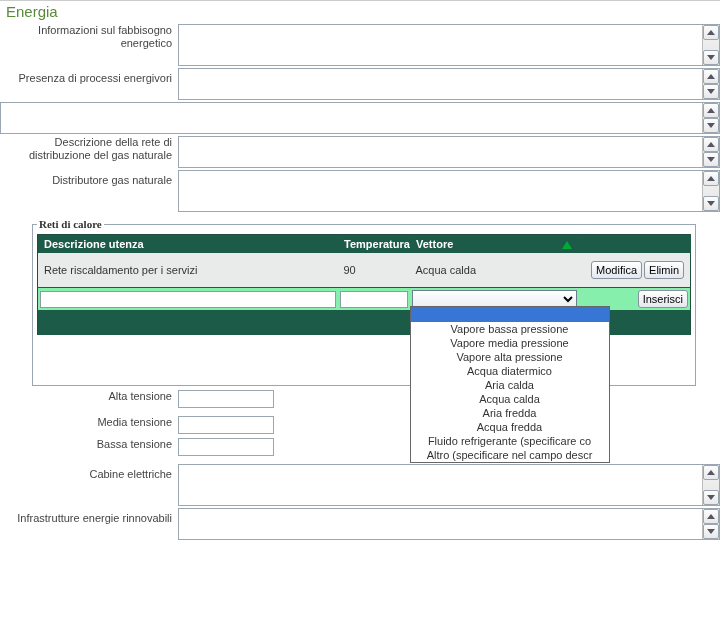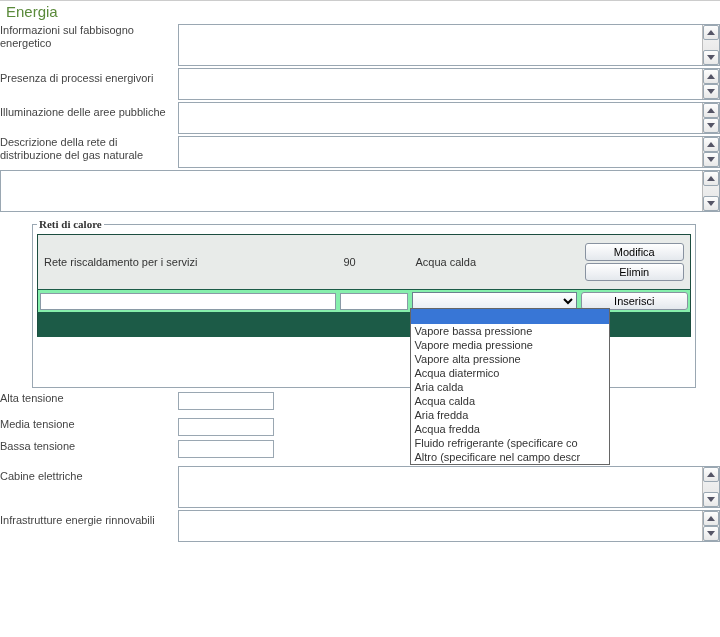--- a/index.html
+++ b/index.html
@@ -18,21 +18,21 @@
     padding: 2px 6px;
     border-top: 1px solid #ccc;
   }
   .field-row {
     display: flex;
     align-items: flex-start;
     margin: 2px 0;
   }
   .field-label {
     width: 178px;
-    text-align: left;
+    text-align: right;
     padding-right: 6px;
     color: #444;
     line-height: 1.2;
   }
   .field-input-wrap {
     flex: 1;
     position: relative;
   }
   .spinwrap {
     border: 1px solid #9aa7b2;
@@ -151,37 +151,37 @@
     border-bottom: 8px solid #0a3;
     margin-top: 3px;
   }
   .dropdown-pop {
     position: absolute;
     background: #fff;
     border: 1px solid #666;
     font-size: 11px;
     z-index: 100;
     width: 200px;
+    text-align: center;
   }
   .dropdown-pop .opt {
     padding: 1px 4px;
     white-space: nowrap;
     overflow: hidden;
     cursor: default;
   }
   .dropdown-pop .opt.sel {
     background: #3876d6;
     color: #fff;
     height: 15px;
   }
   .actions-cell {
     display: flex;
     gap: 2px;
     justify-content: flex-end;
-    flex-direction: column;
   }
 </style>
 </head>
 <body>
 
 <div class="section-title">Energia</div>
 
 <div class="field-row">
   <div class="field-label">Informazioni sul fabbisogno energetico</div>
   <div class="field-input-wrap">
@@ -210,21 +210,20 @@
           </div>
         <div class="sb">
             <div class="arr arr-down"></div>
           </div>
       </div>
     </div>
   </div>
 </div>
 
 <div class="field-row">
-  <div class="field-label" style="padding-top:4px">Illuminazione delle aree pubbliche</div>
   <div class="field-input-wrap">
     <div class="spinwrap">
       <textarea rows="2" style=""></textarea>
       <div class="spin-col">
         <div class="sb">
             <div class="arr arr-up"></div>
           </div>
         <div class="sb">
             <div class="arr arr-down"></div>
           </div>
@@ -244,20 +243,21 @@
           </div>
         <div class="sb">
             <div class="arr arr-down"></div>
           </div>
       </div>
     </div>
   </div>
 </div>
 
 <div class="field-row">
+  <div class="field-label" style="padding-top:4px">Distributore gas naturale</div>
   <div class="field-input-wrap">
     <div class="spinwrap">
       <textarea rows="3" style=""></textarea>
       <div class="spin-col">
         <div class="sb">
             <div class="arr arr-up"></div>
           </div>
         <div class="sb">
             <div class="arr arr-down"></div>
           </div>
@@ -269,20 +269,29 @@
 <fieldset class="reti">
   <legend>Reti di calore</legend>
   <table class="grid">
     <colgroup>
       <col style="width:300px">
       <col style="width:72px">
       <col>
       <col style="width:112px">
     </colgroup>
     <tbody>
+        <tr>
+      <th>Descrizione utenza</th>
+      <th>Temperatura</th>
+      <th>
+        <span>Vettore</span>
+        <span class="sort-arrow"></span>
+      </th>
+      <th></th>
+    </tr>
     <tr class="row1">
       <td>Rete riscaldamento per i servizi</td>
       <td style="text-align:left">90</td>
       <td>Acqua calda</td>
       <td>
         <div class="actions-cell">
           <button class="btn">Modifica</button>
           <button class="btn">Elimin</button>
         </div>
       </td>

